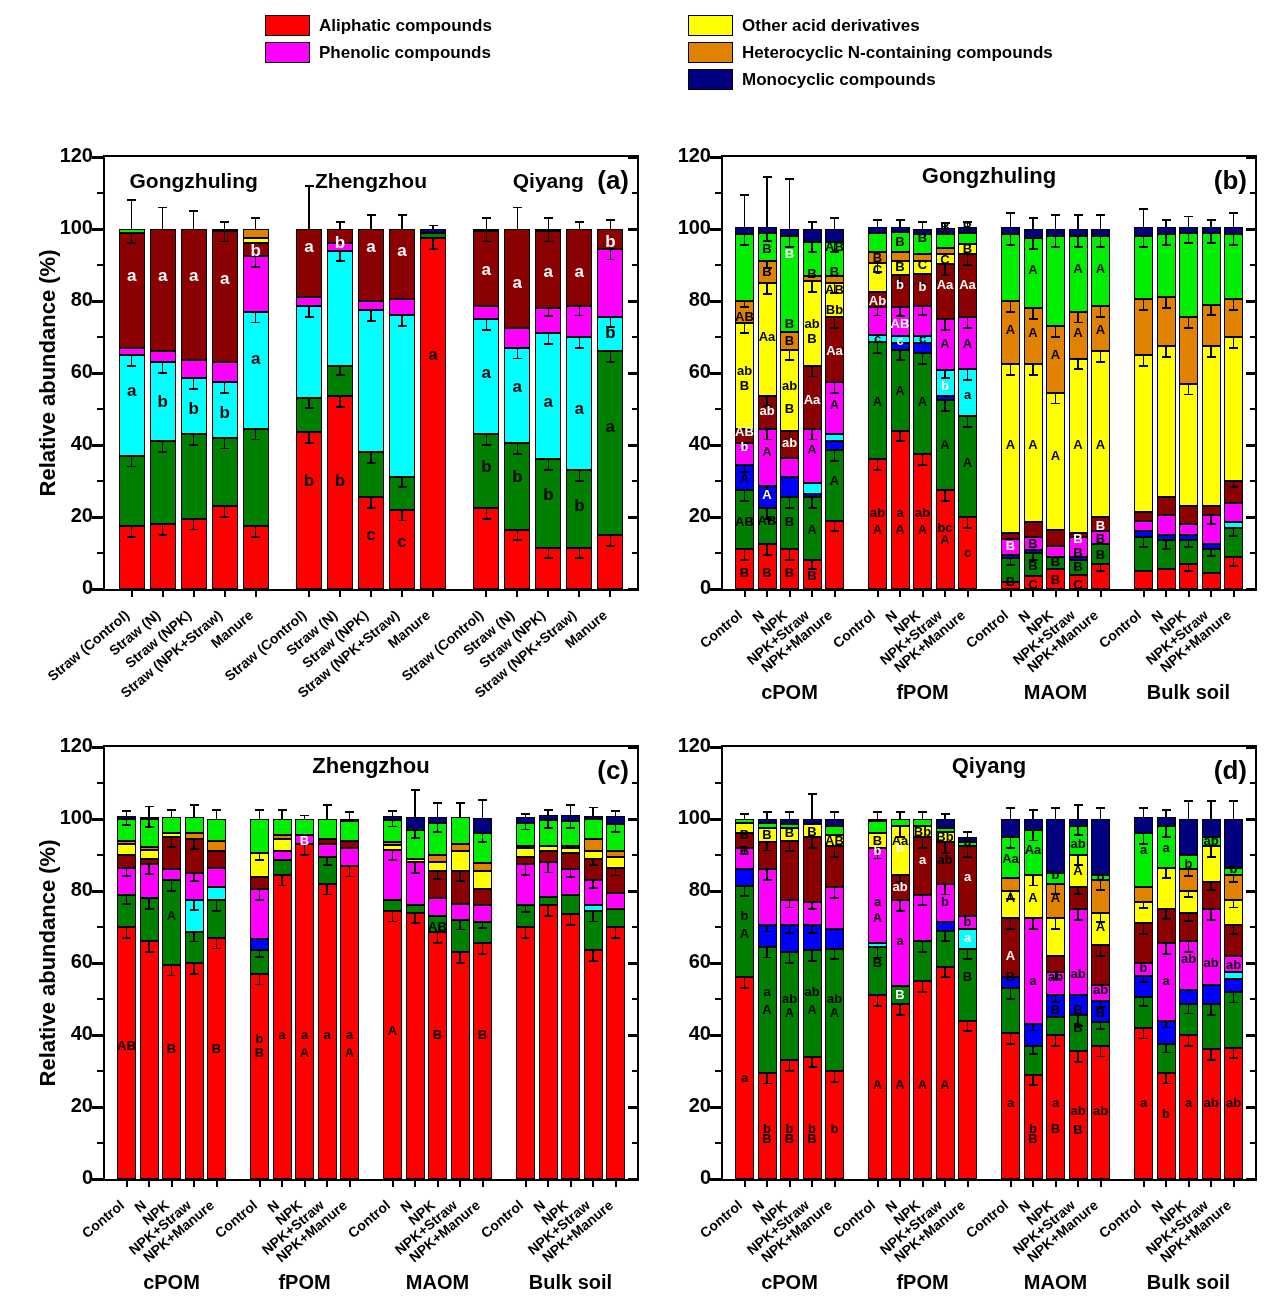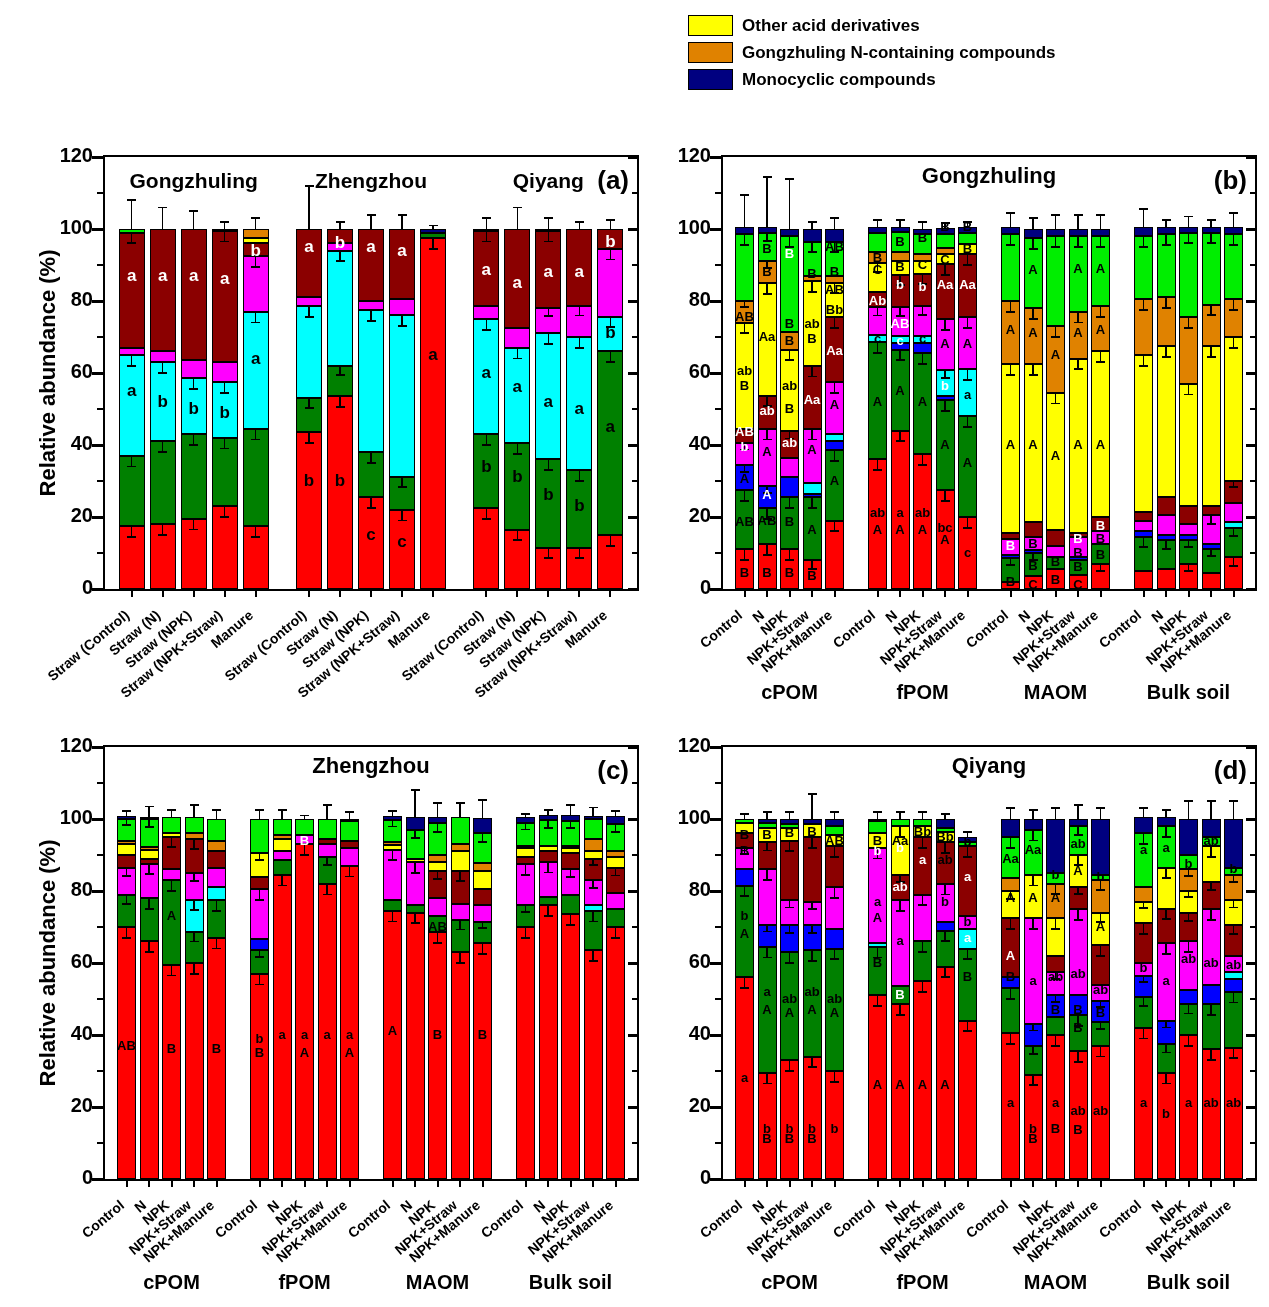--- a/index.html
+++ b/index.html
@@ -19,29 +19,37 @@
   .panel-title{position:absolute;font-size:22px;font-weight:bold;text-align:center;width:100%;color:#000;}
   .site-title{position:absolute;font-size:21px;font-weight:bold;text-align:center;color:#000;}
   .panel-tag{position:absolute;font-size:26px;font-weight:bold;color:#000;}
   .ylabel{position:absolute;font-size:22px;font-weight:bold;text-align:center;transform:rotate(-90deg);color:#000;}
   .whisk{position:absolute;background:#000;}
 </style>
 </head>
 <body>
 
 <div class="legend" id="legend-left" style="left:265px;top:12px;">
+    <div class="legend-item">
+      <span class="swatch" style="background: rgb(255, 0, 0);"></span>
+      <span class="legend-label">Aliphatic compounds</span>
+    </div>
+    <div class="legend-item">
+      <span class="swatch" style="background: rgb(255, 0, 255);"></span>
+      <span class="legend-label">Phenolic compounds</span>
+    </div>
   </div>
 <div class="legend" id="legend-right" style="left:688px;top:12px;">
     <div class="legend-item">
       <span class="swatch" style="background: rgb(255, 255, 0);"></span>
       <span class="legend-label">Other acid derivatives</span>
     </div>
     <div class="legend-item">
       <span class="swatch" style="background: rgb(224, 130, 0);"></span>
-      <span class="legend-label">Gongzhuling N-containing compounds</span>
+      <span class="legend-label">Heterocyclic N-containing compounds</span>
     </div>
     <div class="legend-item">
       <span class="swatch" style="background: rgb(0, 0, 128);"></span>
       <span class="legend-label">Monocyclic compounds</span>
     </div>
   </div>
 
 <div class="panel" id="panel-a" style="left:103px;top:155px;width:532px;height:560px;">
     <div class="plot" style="left: 0px; top: 0px; width: 532px; height: 432px; overflow: visible;">
       <div class="ytick-label" style="left: -58px; top: 417px;">0</div>

